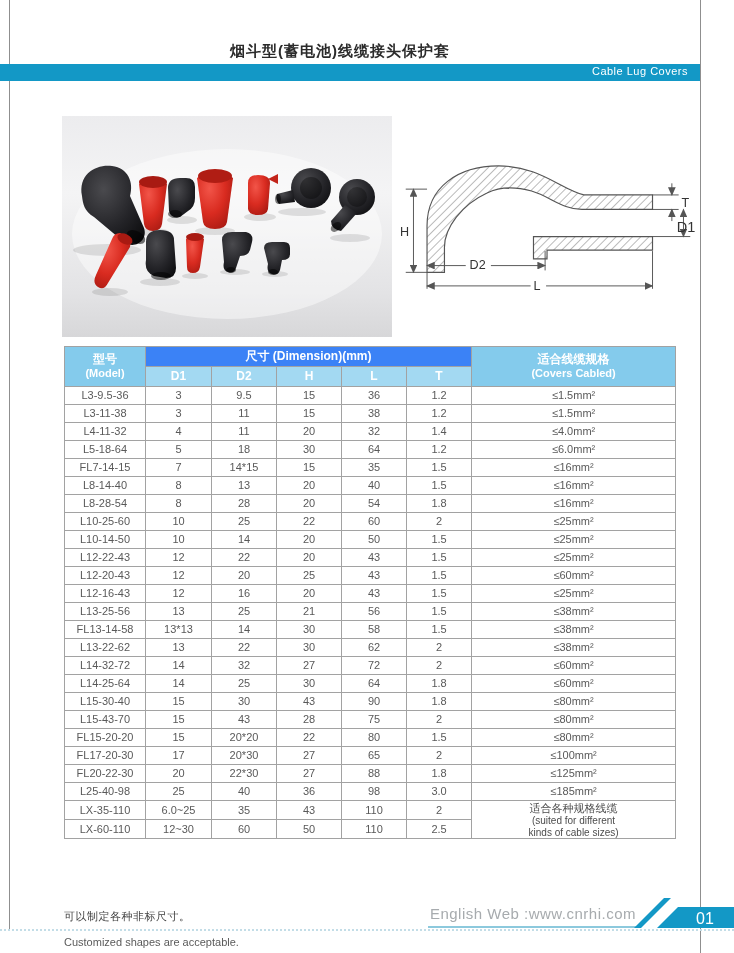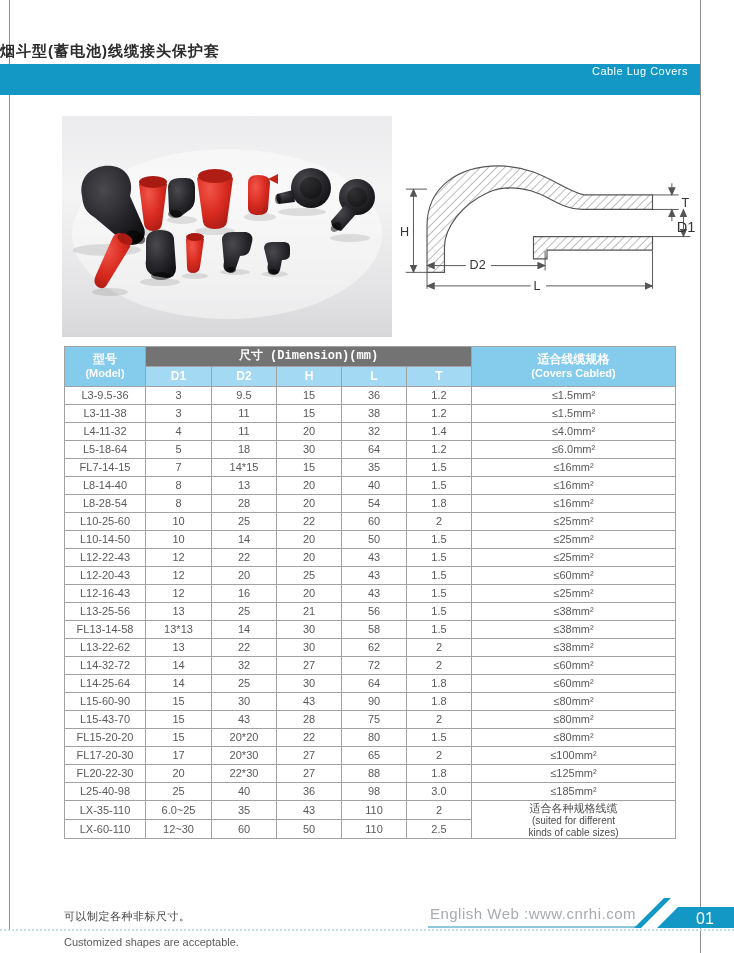--- a/index.html
+++ b/index.html
@@ -3,40 +3,40 @@
 <meta charset="utf-8">
 <style>
   * { margin:0; padding:0; box-sizing:border-box; }
   html,body { background:#ffffff; }
   body { font-family:"Liberation Sans","DejaVu Sans",sans-serif; }
   .page { position:relative; width:734px; height:953px; background:#fff; overflow:hidden; margin:0 auto; }
 
   .rule-left  { position:absolute; left:9px;  top:0; width:1px; height:931px; background:#8f8f8f; }
   .rule-right { position:absolute; left:700px; top:0; width:1px; height:953px; background:#8f8f8f; }
 
-  .title-cn { position:absolute; top:42px; left:0; right:54px; text-align:left;
+  .title-cn { position:absolute; top:42px; left:0; right:54px; text-align:center;
               font-size:15px; font-weight:bold; color:#2b2b2b; letter-spacing:1px; }
-  .teal-bar { position:absolute; top:64px; left:0; width:700px; height:31px; background:#1398c6; }
+  .teal-bar { position:absolute; top:64px; left:0; width:700px; height:17px; background:#1398c6; }
   .teal-bar .bar-text { position:absolute; top:1px; right:12px; color:#ffffff; font-size:11px; letter-spacing:.5px; }
 
   .photo { position:absolute; left:62px; top:116px; width:330px; height:221px;
            background:linear-gradient(180deg,#ececee 0%,#f4f4f5 35%,#e3e3e5 80%,#d7d7d9 100%); }
   .photo svg { display:block; }
 
   .diagram { position:absolute; left:398px; top:150px; width:300px; height:146px; }
 
   table.spec { position:absolute; left:64px; top:346px; width:611px; border-collapse:collapse;
                table-layout:fixed; font-size:11px; color:#595959; background:#fff; }
   table.spec th, table.spec td { border:1px solid #a2a2a2; text-align:center; vertical-align:middle;
                padding:0 2px; height:18px; line-height:1.15; }
   table.spec thead th { color:#ffffff; font-weight:bold; height:20px;margin-top:41px; }
   .th-model, .th-suited { background:#84cbec; font-size:12px; }
   .th-model div, .th-suited div { line-height:1.25; }
   .th-model .sub, .th-suited .sub { font-size:11px; font-weight:bold; }
-  .th-dim { background:#737373; font-size:12px; border-bottom:1px solid #fdfdfd;font-family:Liberation Mono, monospace; }
+  .th-dim { background:#3b82f6; font-size:12px; border-bottom:1px solid #fdfdfd; }
   tr.subhead th { background:#a3d9f2; font-size:12px; }
   tr.subhead th + th { border-left:1px solid #fdfdfd; }
   td.cell-suited, td.cell-suited-merged { font-size:11px; }
   .suited-cn { font-size:11px; color:#4c4c4c; line-height:1.3; }
   .suited-en { font-size:10px; color:#4c4c4c; line-height:1.15; }
 
   .notes { position:absolute; left:64px; top:869px; color:#3f3f3f; }
   .note-cn { font-size:11px; letter-spacing:.5px;margin-top:40px; }
   .note-en { font-size:11px; color:#5a5a5a; margin-top:12px; }
 
@@ -365,21 +365,21 @@
         <tr>
           <td>L14-25-64</td>
           <td>14</td>
           <td>25</td>
           <td>30</td>
           <td>64</td>
           <td>1.8</td>
           <td class="cell-suited">≤60mm²</td>
         </tr>
         <tr>
-          <td>L15-60-90</td>
+          <td>L15-30-40</td>
           <td>15</td>
           <td>30</td>
           <td>43</td>
           <td>90</td>
           <td>1.8</td>
           <td class="cell-suited">≤80mm²</td>
         </tr>
         <tr>
           <td>L15-43-70</td>
           <td>15</td>

